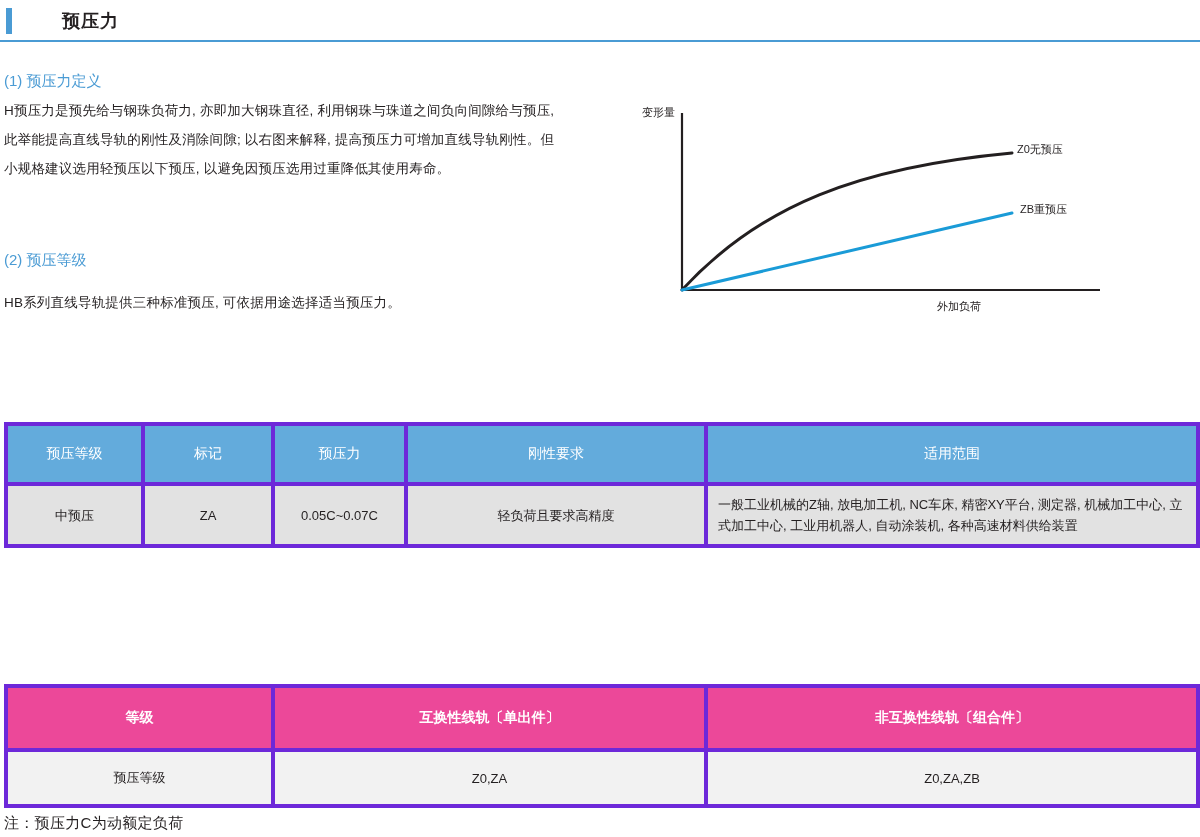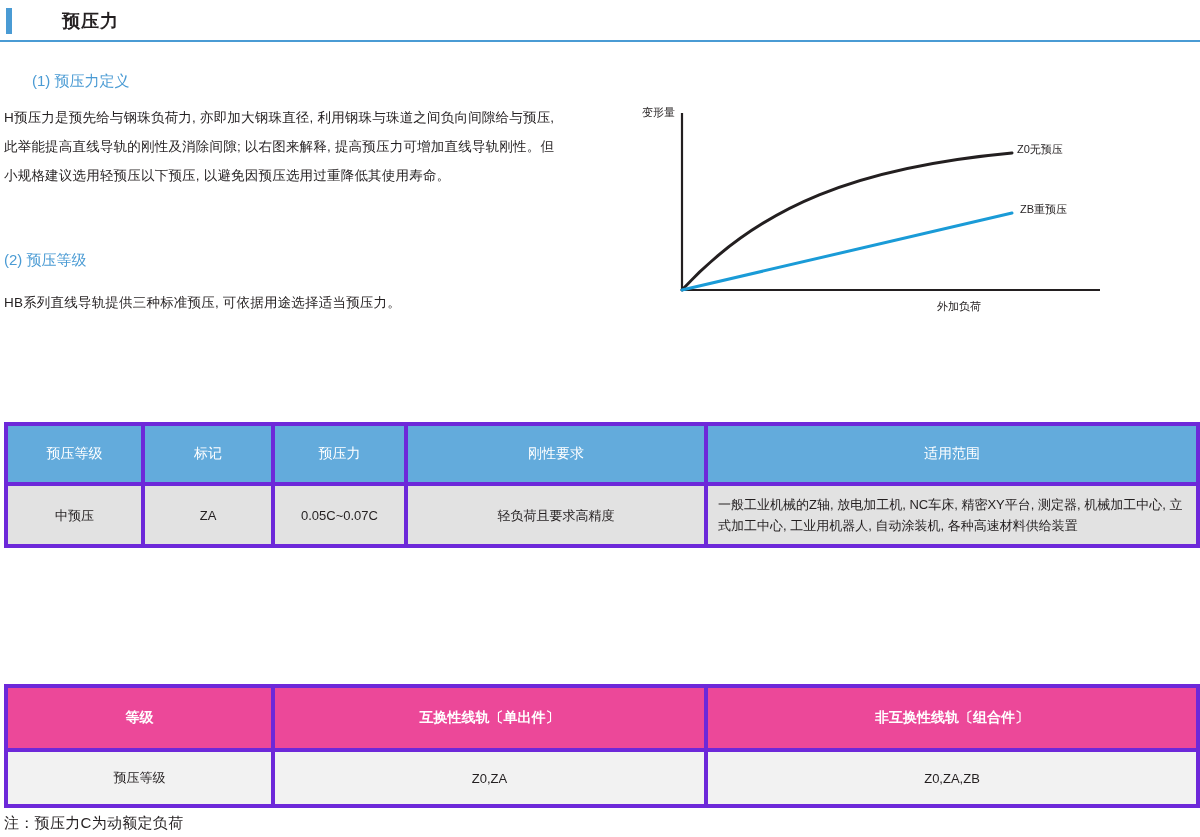--- a/index.html
+++ b/index.html
@@ -52,33 +52,33 @@
     color: #231f20;
   }
 
   
   .sec-heading {
     position: absolute;
     font-size: 15px;
     color: #4a9bd4;
     font-weight: normal;
   }
-  #sec1-head { left: 4px; top: 72px; margin-left: 28px; }
+  #sec1-head { left: 4px; top: 72px; }
   #sec2-head { left: 4px; top: 251px; }
 
   .body-text {
     position: absolute;
     left: 4px;
     font-size: 13.5px;
     line-height: 29px;
     color: #231f20;
     width: 560px;
     letter-spacing: 0.2px;
   }
-  #sec1-body { top: 103px; }
+  #sec1-body { top: 96px; }
   #sec2-body { top: 288px; }
 
   
   .diagram {
     position: absolute;
     left: 600px;
     top: 95px;
     width: 580px;
     height: 240px;
   }

